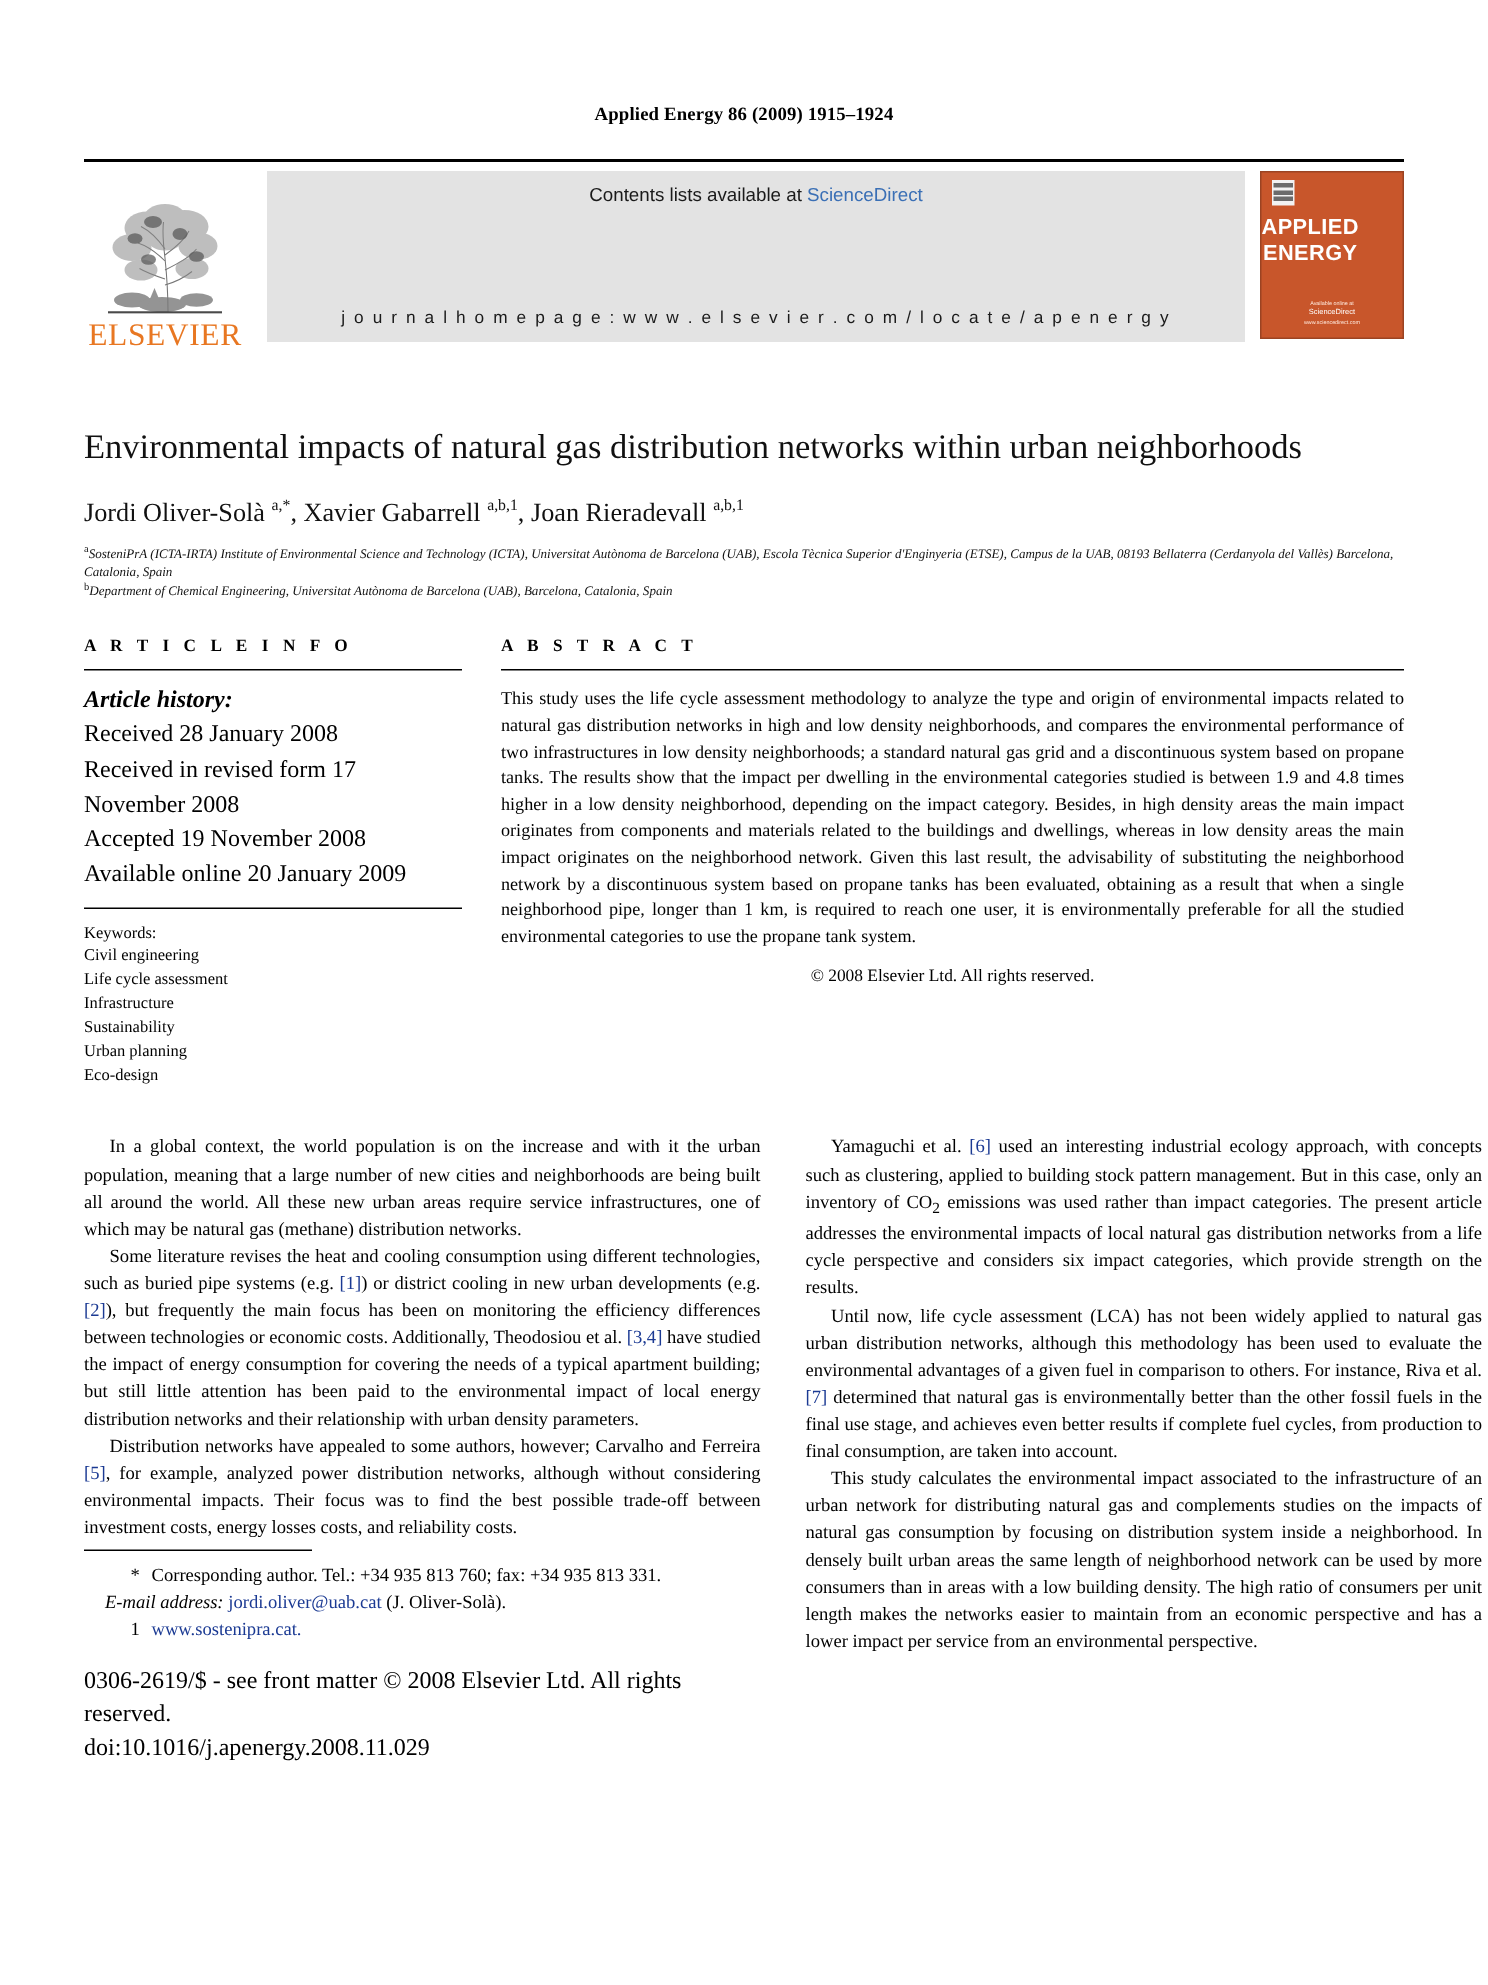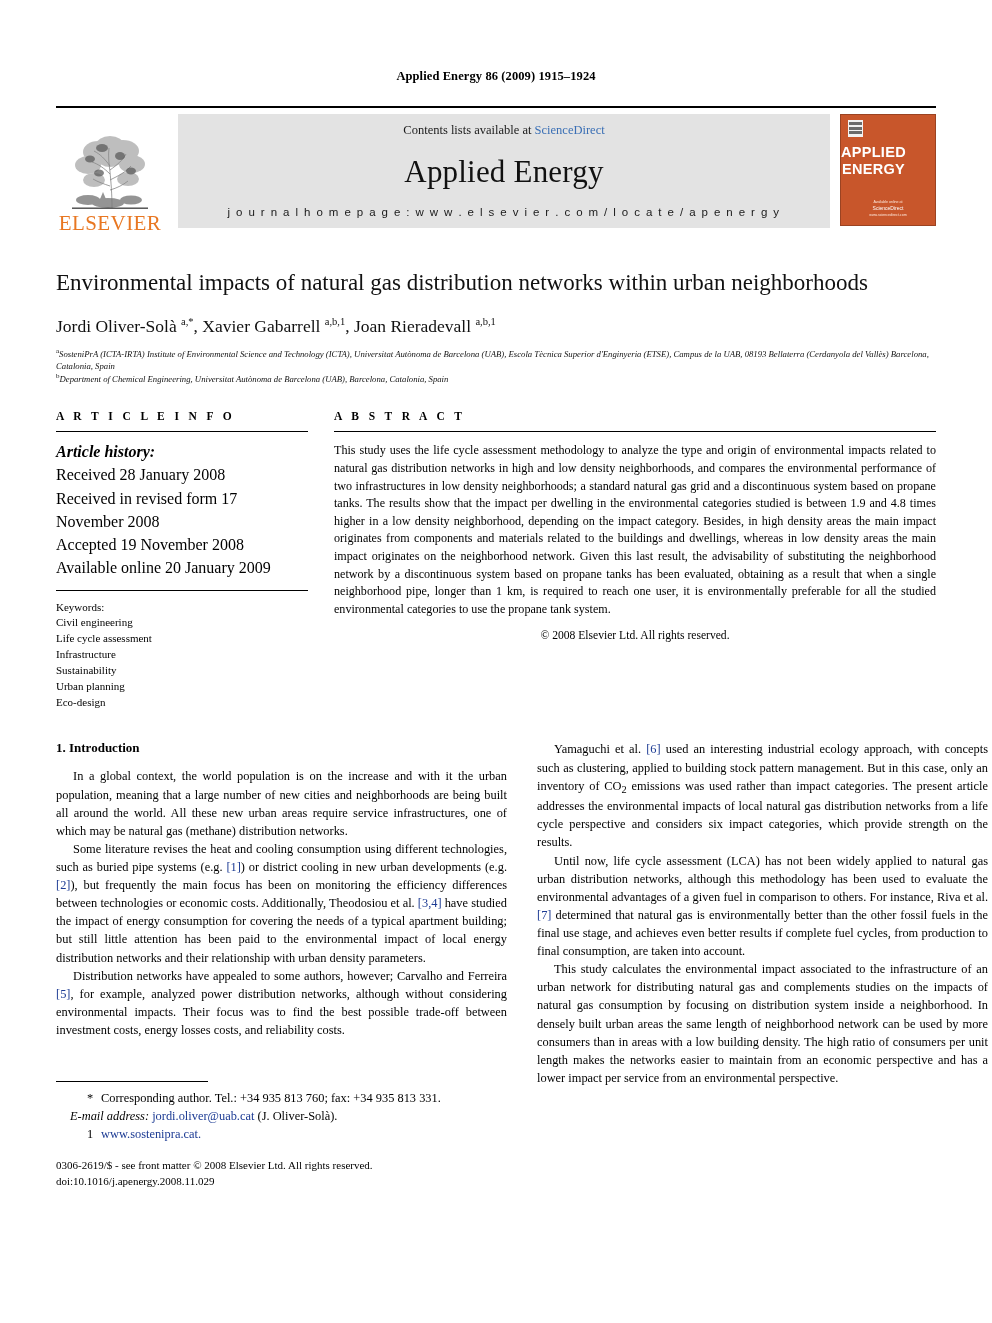--- a/index.html
+++ b/index.html
@@ -66,21 +66,21 @@
     background: #e3e3e3;
     margin: 6px 10px 6px 14px;
     display: flex;
     flex-direction: column;
     justify-content: space-between;
     align-items: center;
     padding: 9px 0 10px 0;
     box-sizing: border-box;
   }
   .contents-line {
-    font-family: Liberation Serif, serif;
+    font-family: Liberation Sans, sans-serif;
     font-size: 12.5px;
     color: #1a1a1a;
   }
   .contents-line .sd-link {
     color: #3A6FB5;
   }
   .journal-title {
     font-family: "Liberation Serif", serif;
     font-size: 31px;
     color: #111;
@@ -141,21 +141,21 @@
     font-size: 3.6px;
     color: #ffe9dd;
     line-height: 1.5;
   }
   .cover-foot .sd-mini {
     font-size: 5px;
     color: #ffffff;
   }
 
   
-  .title-block { margin-top: 34px; }
+  .title-block { margin-top: 49px; }
   .paper-title {
     font-size: 23px;
     line-height: 1.30;
     font-weight: 400;
     margin: 0;
     color: #111;
   }
   .authors {
     margin-top: 17px;
     font-size: 17.5px;
@@ -256,21 +256,21 @@
     font-size: 10px;
     line-height: 1.45;
     padding-left: 14px;
     text-indent: -14px;
     margin: 0;
   }
   .fn-item .marker { display:inline-block; width: 14px; text-indent: 0; }
   .fn-item i { font-style: italic; }
   .issn-block {
     margin-top: 15px;
-    font-size: 11px;
+    font-size: 16px;
     line-height: 1.4;
   }
 </style>
 </head>
 <body>
 
 <div class="page">
 
   <div class="running-head">Applied Energy 86 (2009) 1915–1924</div>
 
@@ -313,21 +313,20 @@
         </g>
         <rect x="4" y="73.5" width="76" height="1.4" fill="#4a4a4a"></rect>
       </svg>
       <div class="elsevier-word">ELSEVIER</div>
     </div>
 
     <div class="journal-band">
       <div class="contents-line">
         <span>Contents lists available at </span><span class="sd-link">ScienceDirect</span>
       </div>
-      <div class="journal-title">Applied Energy</div>
       <div class="homepage-line">j o u r n a l   h o m e p a g e :   w w w . e l s e v i e r . c o m / l o c a t e / a p e n e r g y</div>
     </div>
 
     <div class="cover-thumb">
       <div class="cover-mini-logo"></div>
       <div class="cover-title">
         <span>APPLIED</span><br>
         <span>ENERGY</span>
       </div>
       <div class="cover-foot">
@@ -375,21 +374,20 @@
       <div class="sec-label">A B S T R A C T</div>
       <div class="rule"></div>
       <div class="abstract-body">This study uses the life cycle assessment methodology to analyze the type and origin of environmental impacts related to natural gas distribution networks in high and low density neighborhoods, and compares the environmental performance of two infrastructures in low density neighborhoods; a standard natural gas grid and a discontinuous system based on propane tanks. The results show that the impact per dwelling in the environmental categories studied is between 1.9 and 4.8 times higher in a low density neighborhood, depending on the impact category. Besides, in high density areas the main impact originates from components and materials related to the buildings and dwellings, whereas in low density areas the main impact originates on the neighborhood network. Given this last result, the advisability of substituting the neighborhood network by a discontinuous system based on propane tanks has been evaluated, obtaining as a result that when a single neighborhood pipe, longer than 1 km, is required to reach one user, it is environmentally preferable for all the studied environmental categories to use the propane tank system.</div>
       <div class="copyright">© 2008 Elsevier Ltd. All rights reserved.</div>
     </div>
   </div>
 
   <div class="body-cols">
 
     <div class="bcol" style="padding-bottom:150px;">
-      <h2 class="sec-heading">1. Introduction</h2>
       <p>In a global context, the world population is on the increase and with it the urban population, meaning that a large number of new cities and neighborhoods are being built all around the world. All these new urban areas require service infrastructures, one of which may be natural gas (methane) distribution networks.</p>
       <p>Some literature revises the heat and cooling consumption using different technologies, such as buried pipe systems (e.g. <span class="ref-link">[1]</span>) or district cooling in new urban developments (e.g. <span class="ref-link">[2]</span>), but frequently the main focus has been on monitoring the efficiency differences between technologies or economic costs. Additionally, Theodosiou et al. <span class="ref-link">[3,4]</span> have studied the impact of energy consumption for covering the needs of a typical apartment building; but still little attention has been paid to the environmental impact of local energy distribution networks and their relationship with urban density parameters.</p>
       <p>Distribution networks have appealed to some authors, however; Carvalho and Ferreira <span class="ref-link">[5]</span>, for example, analyzed power distribution networks, although without considering environmental impacts. Their focus was to find the best possible trade-off between investment costs, energy losses costs, and reliability costs.</p>
 
       <div class="footnotes">
         <div class="fn-rule"></div>
         <p class="fn-item">
           <span class="marker">*</span><span>Corresponding author. Tel.: +34 935 813 760; fax: +34 935 813 331.</span>
         </p>
         <p class="fn-item" style="padding-left:14px;text-indent:0;">

